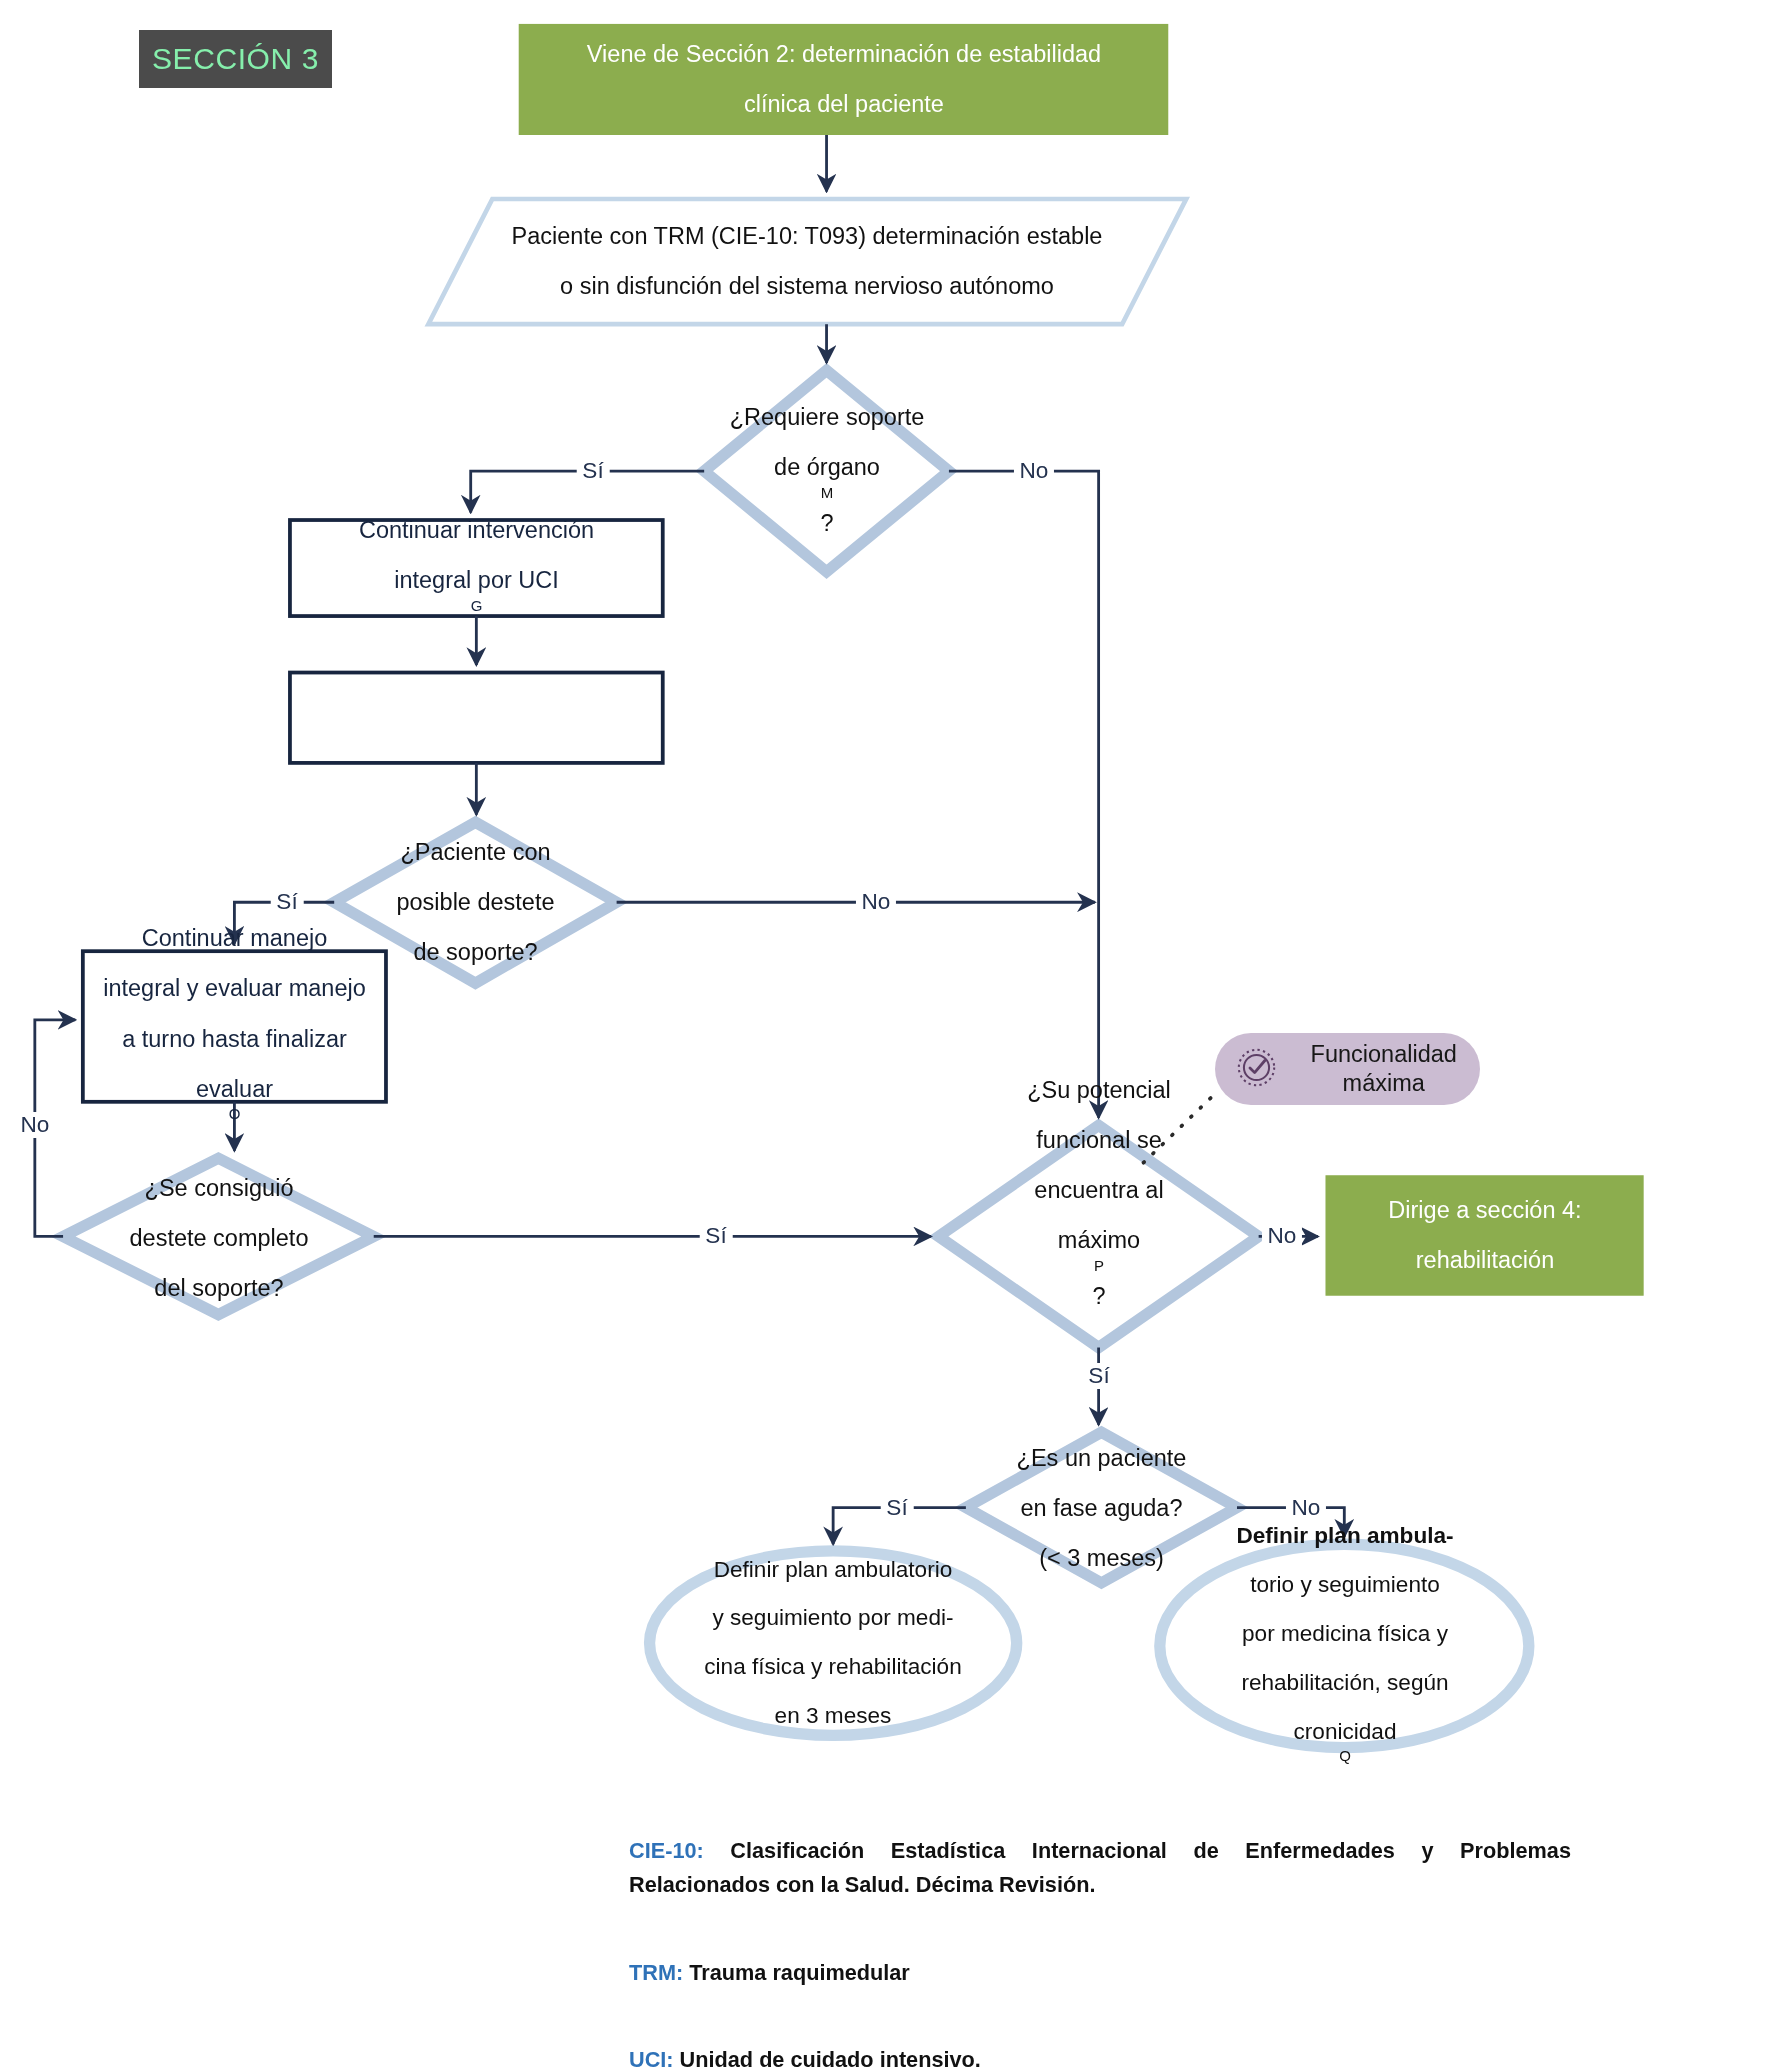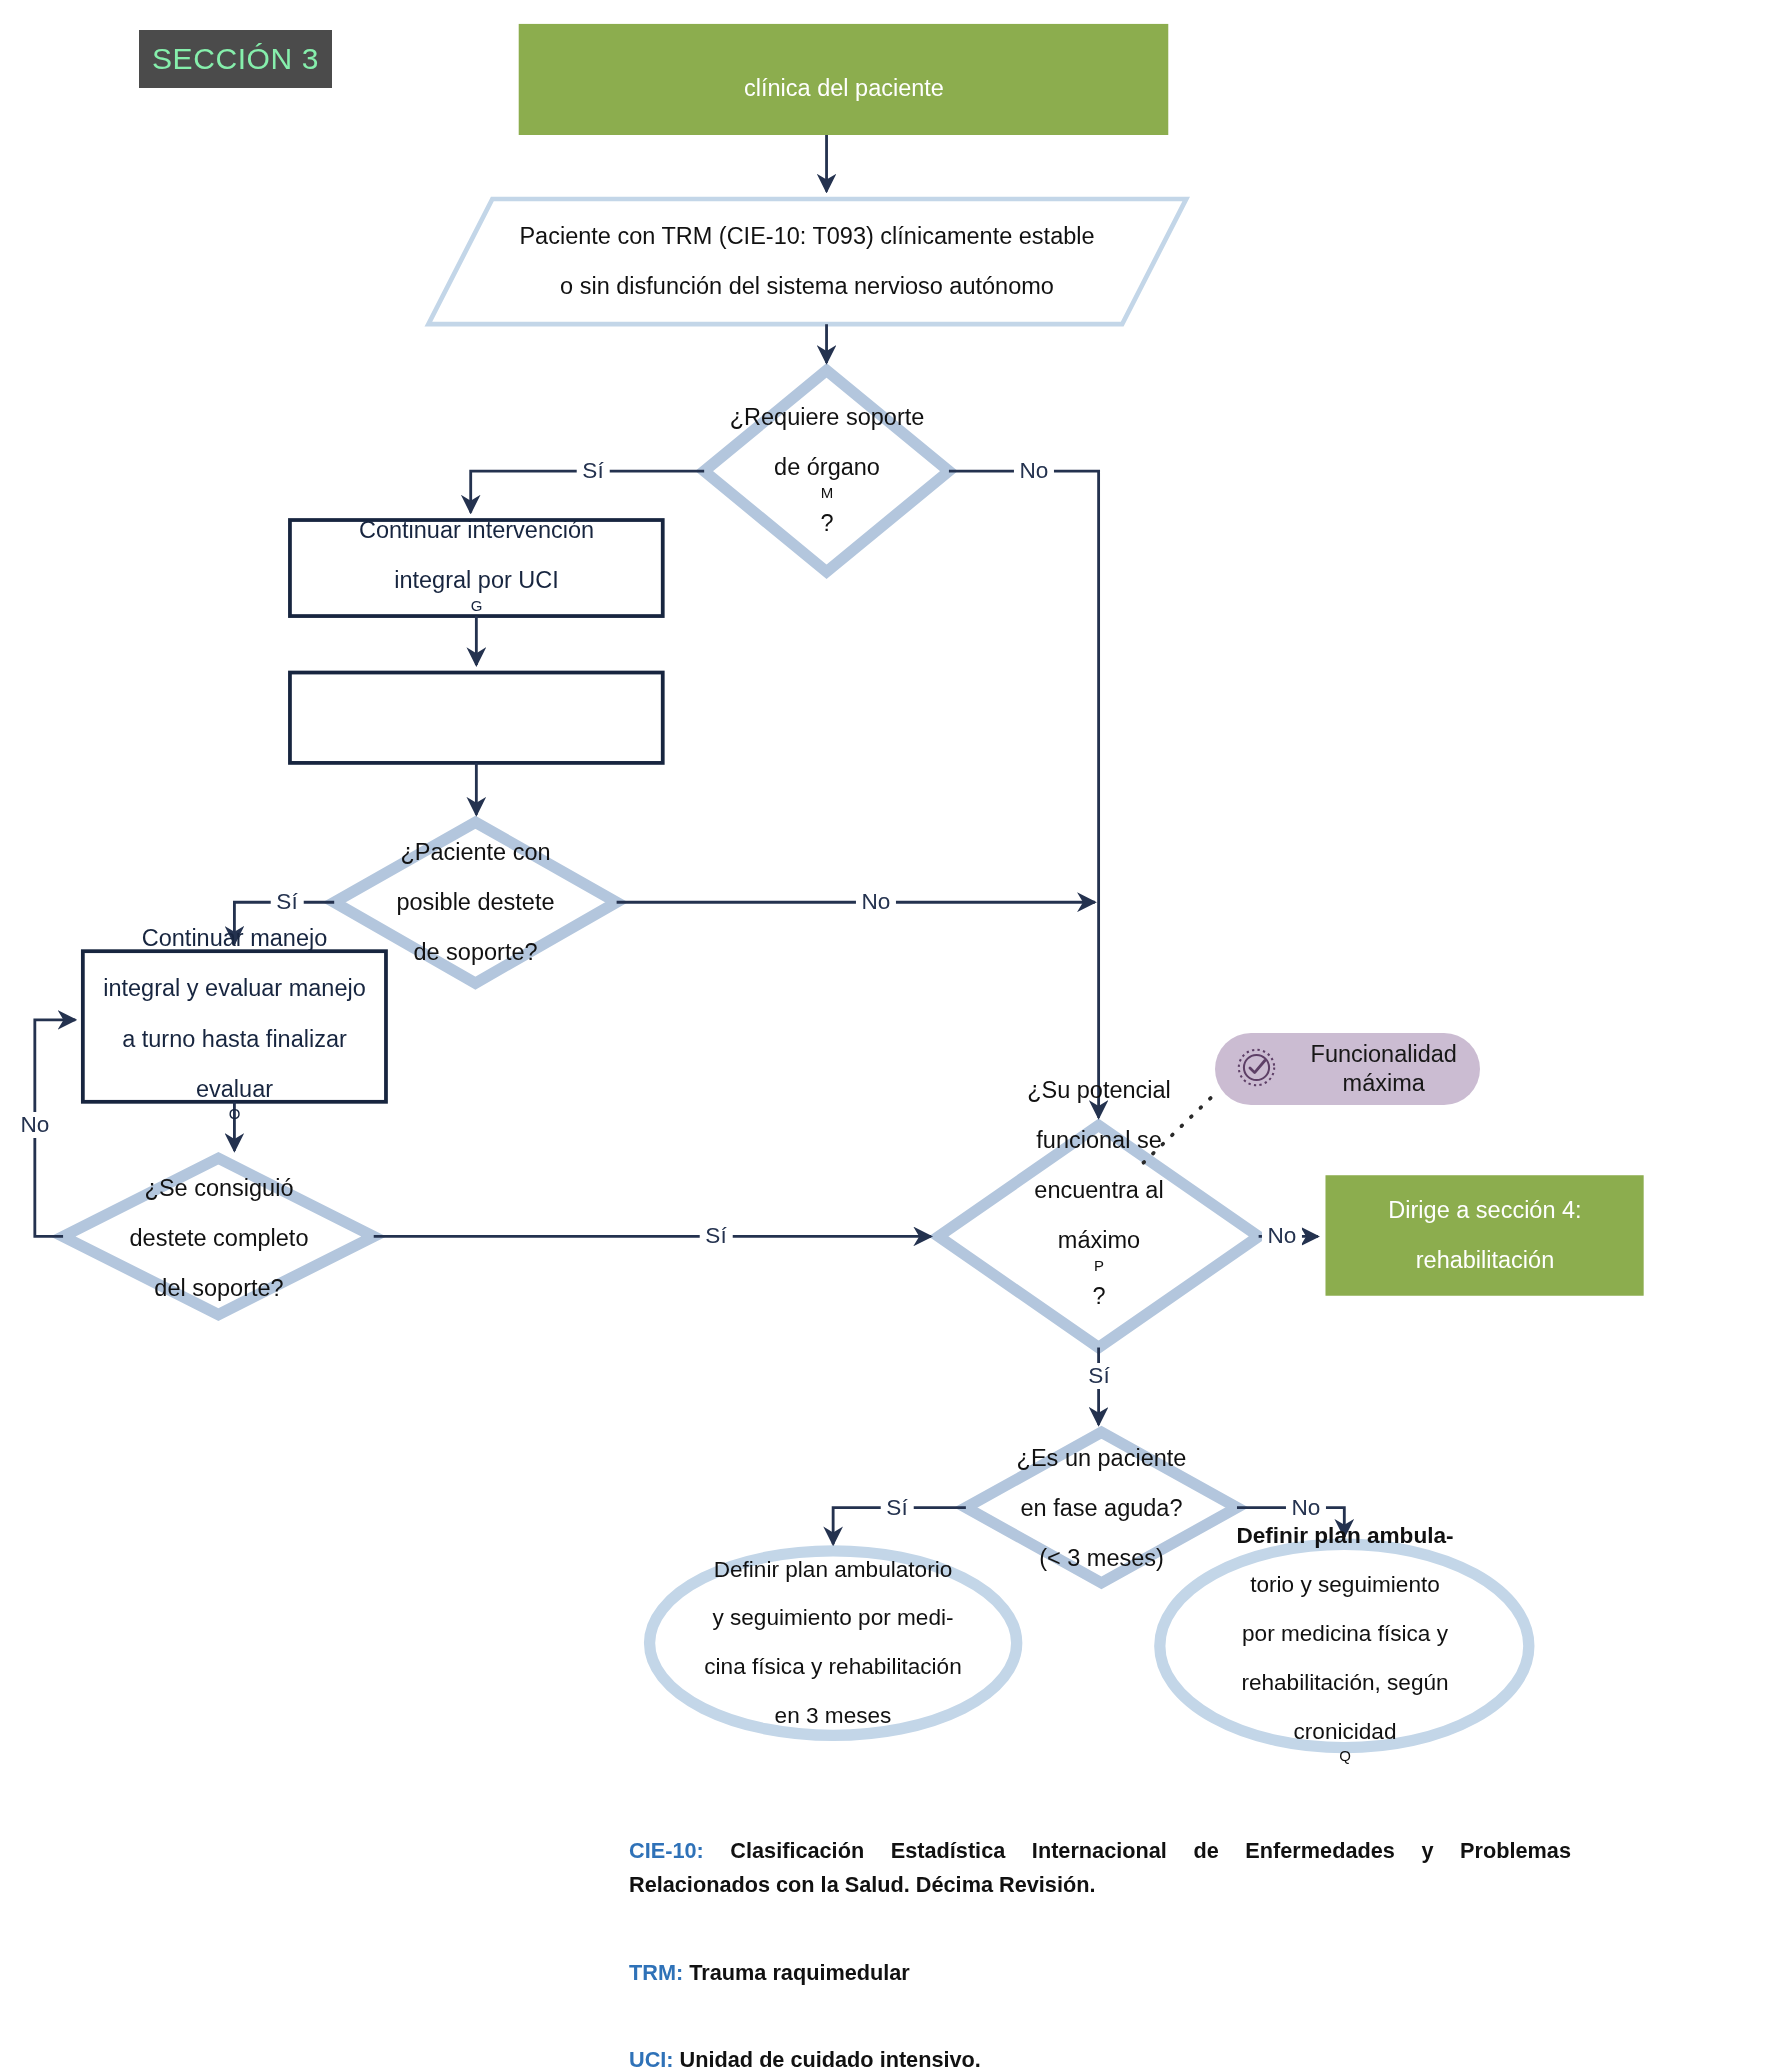--- a/index.html
+++ b/index.html
@@ -109,28 +109,28 @@
 
     <path d="M1286,1166 L1206,1243" stroke="#2a2a2a" stroke-width="4" stroke-linecap="round" stroke-dasharray="1 13" fill="none"></path>
   </svg>
 
   <div id="section-tag">
     <span class="lbl">SECCIÓN 3</span>
   </div>
 
   <div class="nodeText" style="left:519px;top:23.5px;width:650px;height:111px;">
     <span>
-      <br>
+      <span style="color:#fff;font-size:23.5px;">Viene de Sección 2: determinación de estabilidad</span><br>
       <span style="color:#fff;font-size:23.5px;">clínica del paciente</span>
     </span>
   </div>
 
   <div class="nodeText" style="left:428px;top:199px;width:758px;height:125px;">
     <span>
-      <span class="shape-label">Paciente con TRM (CIE-10: T093) clínicamente estable</span><br>
+      <span class="shape-label">Paciente con TRM (CIE-10: T093) determinación estable</span><br>
       <span class="shape-label">o sin disfunción del sistema nervioso autónomo</span>
     </span>
   </div>
 
   <div class="nodeText" style="left:714px;top:414px;width:226px;height:113px;">
     <span>
       <span class="shape-label">¿Requiere soporte</span><br>
       <span class="shape-label">de órgano</span><sup style="font-size:15px;">M</sup><span class="shape-label">?</span>
     </span>
   </div>

